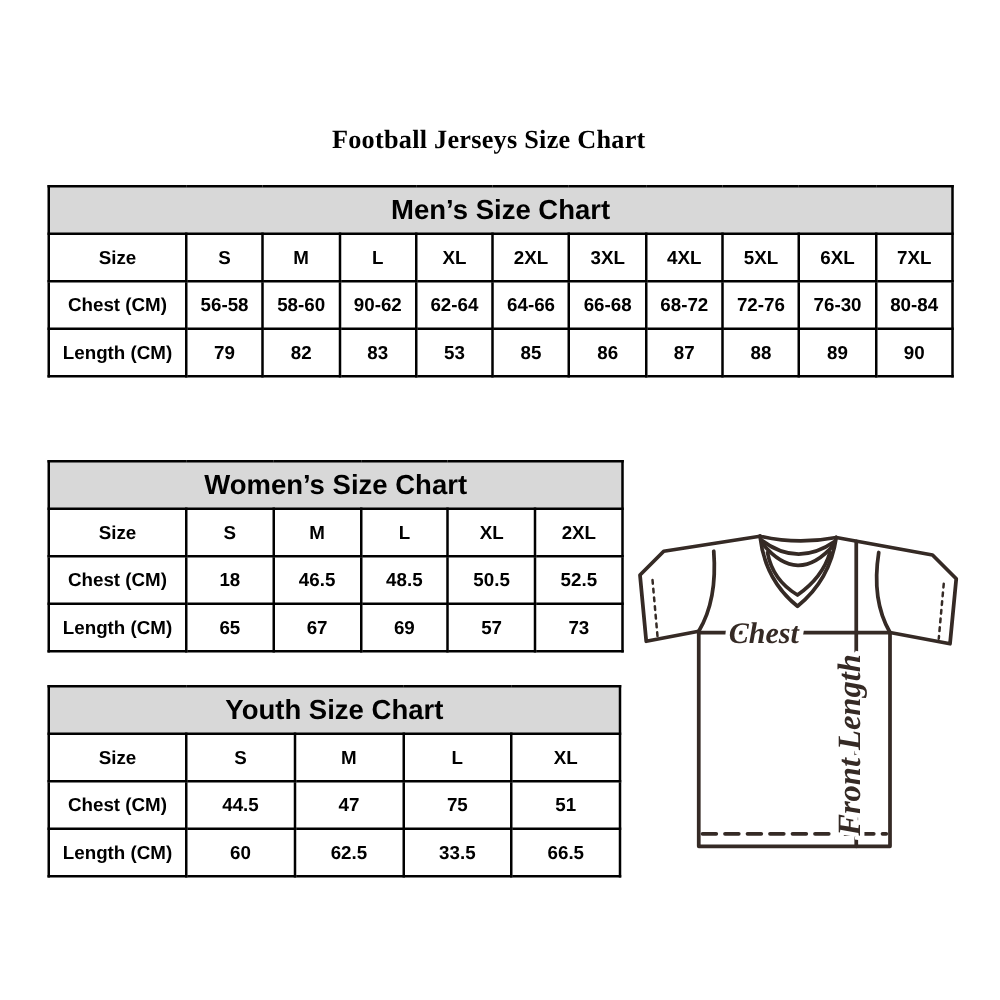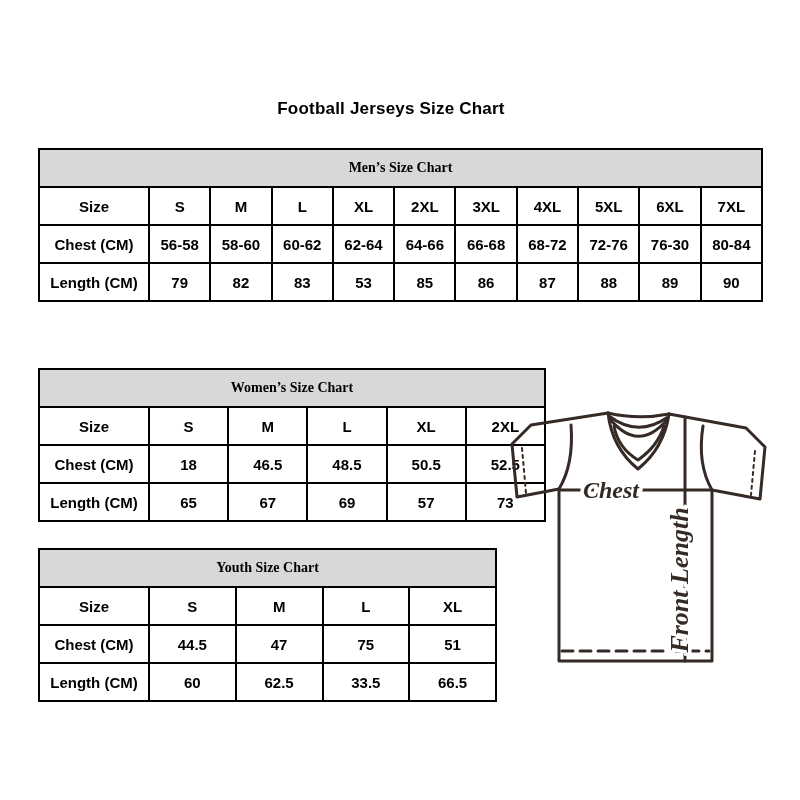--- a/index.html
+++ b/index.html
@@ -16,53 +16,53 @@
     position: relative;
     font-family: "Liberation Sans", sans-serif;
     overflow: hidden;
   }
   .page { position: absolute; inset: 0; width: 800px; height: 800px; background: var(--bg); }
 
   .title {
     position: absolute;
     top: 99px; left: 0; width: 782px;
     text-align: center;
-    font-size: 17px;
+    font-size: 21px;
     font-weight: bold;
     color: var(--text);
     letter-spacing: 0.2px;
+    font-family: Liberation Serif, serif;
   }
 
   table.size-table {
     position: absolute;
     border-collapse: collapse;
     table-layout: fixed;
     background: var(--bg);
   }
   table.size-table th,
   table.size-table td {
     border: 2px solid var(--table-border);
     font-weight: bold;
     color: var(--text);
     text-align: center;
     vertical-align: middle;
   }
   th.table-header {
     height: 38px;
     background: var(--header-bg);
-    font-size: 14px;
-    font-family: Liberation Serif, serif;
+    font-size: 22px;
   }
   table.size-table td { height: 38px; font-size: 15px; }
 
   #men-table   { left: 38px; top: 148px; width: 725px; }
-  #women-table { left: 38px; top: 368px; width: 508px; }
+  #women-table { left: 38px; top: 368px; width: 461px; }
   #youth-table { left: 38px; top: 548px; width: 459px; padding-left: 19px; }
 
-  .jersey { position: absolute; left: 503px; top: 398px; width: 272px; height: 292px; }
+  .jersey { position: absolute; left: 503px; top: 414px; width: 272px; height: 292px; }
   .jersey svg { display: block; width: 272px; height: 292px; }
   .jersey .stroke { stroke: var(--diagram-line); fill: none; }
   .jersey .label {
     fill: var(--diagram-line);
     stroke: #ffffff;
     paint-order: stroke;
     font-family: "Liberation Serif", serif;
     font-style: italic;
     font-weight: bold;
   }
@@ -104,21 +104,21 @@
           <td>3XL</td>
           <td>4XL</td>
           <td>5XL</td>
           <td>6XL</td>
           <td>7XL</td>
         </tr>
         <tr>
           <td class="row-label">Chest (CM)</td>
           <td>56-58</td>
           <td>58-60</td>
-          <td>60-62</td>
+          <td>90-62</td>
           <td>62-64</td>
           <td>64-66</td>
           <td>66-68</td>
           <td>68-72</td>
           <td>72-76</td>
           <td>76-30</td>
           <td>80-84</td>
         </tr>
         <tr>
           <td class="row-label">Length (CM)</td>

